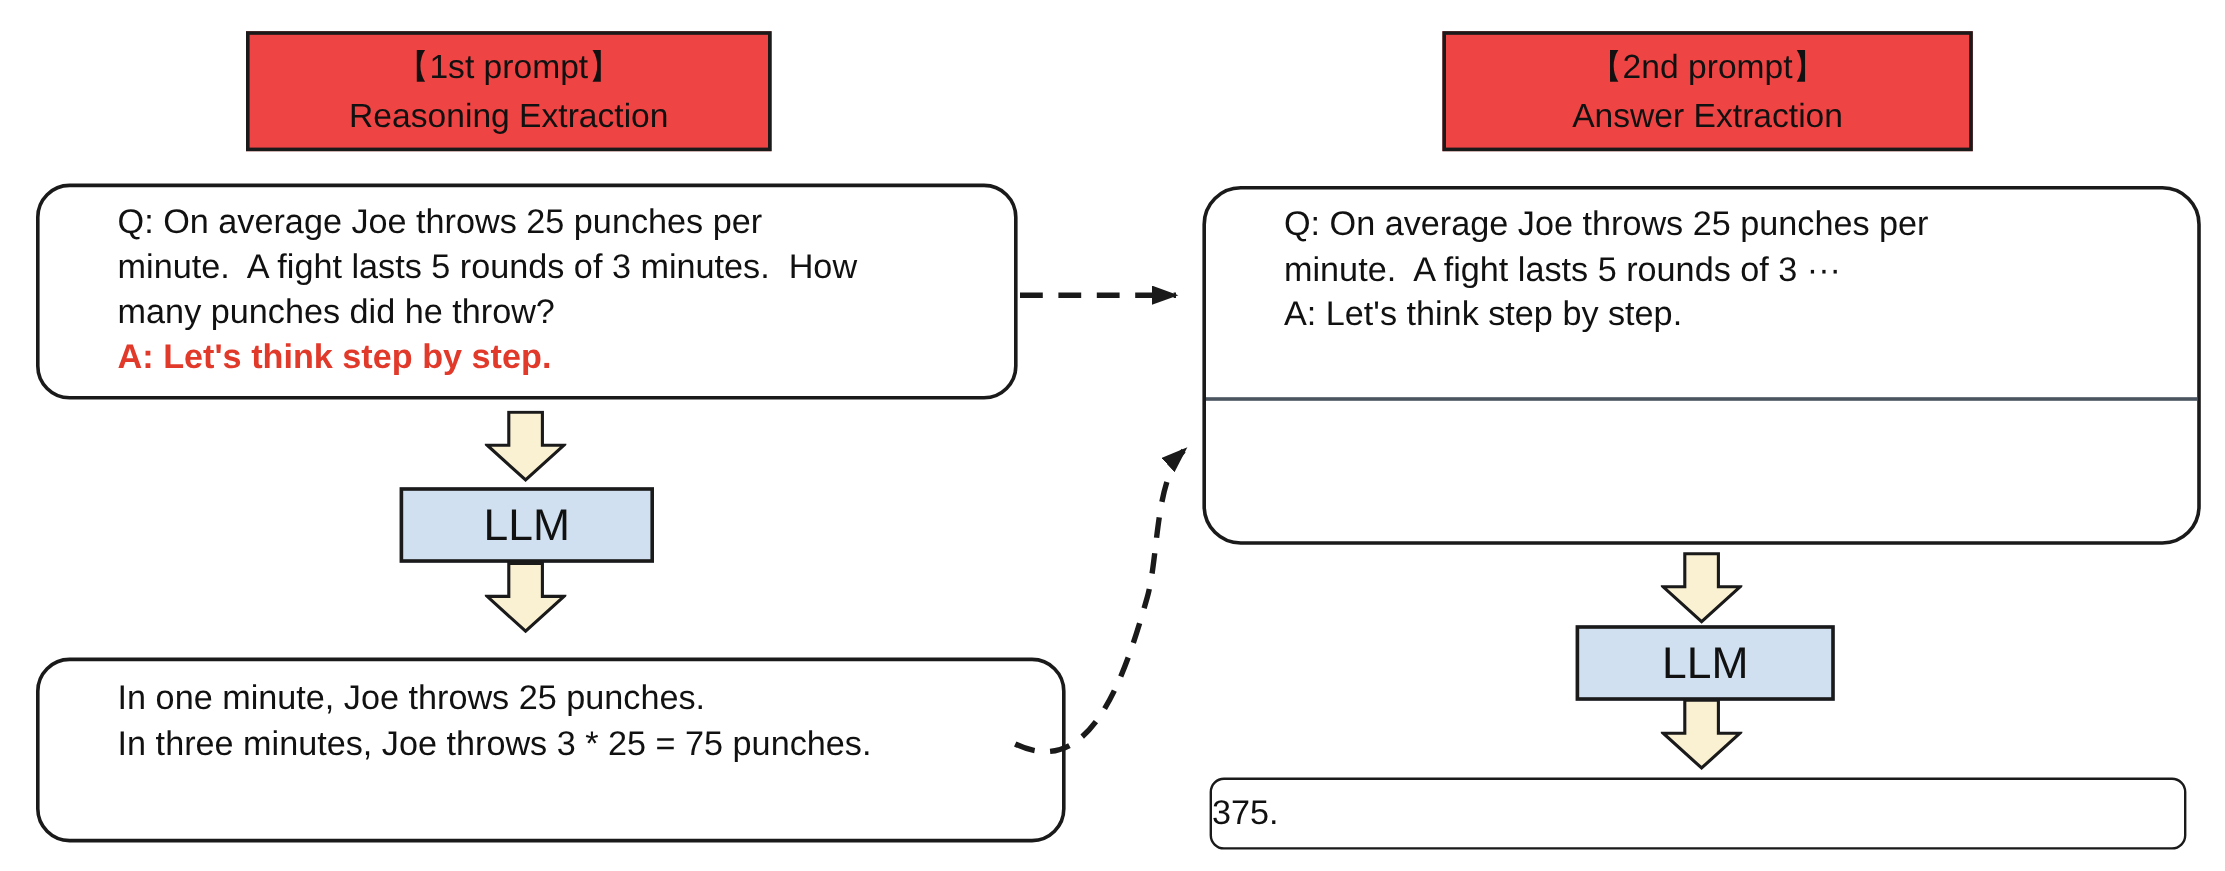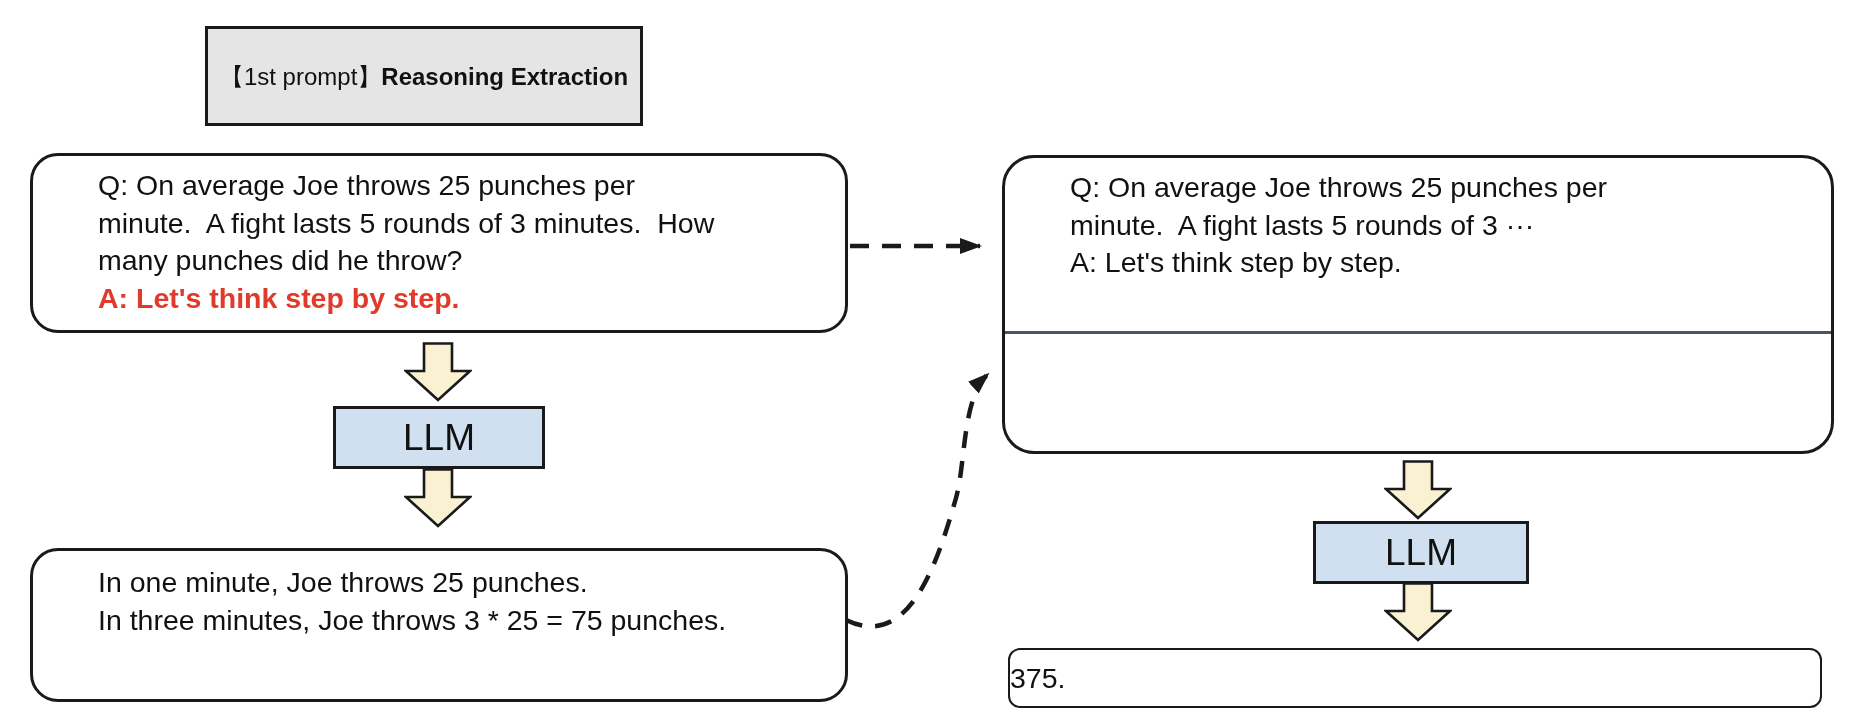--- a/index.html
+++ b/index.html
@@ -1,25 +1,25 @@
 <!DOCTYPE html>
 <html><head>
 <meta charset="utf-8">
 <style>
   html,body{margin:0;padding:0;background:#ffffff;}
   .canvas{
     position:relative;width:1854px;height:726px;background:#ffffff;overflow:hidden;
     font-family:"Liberation Sans","DejaVu Sans",sans-serif;color:#111111;
   }
   .hdr{
-    position:absolute;background:#e5e5e5;border:3px solid #1a1a1a;
-    display:flex;flex-direction:row;align-items:center;justify-content:center;
-    font-size:24px;line-height:41px;text-align:center;
+    position:absolute;background:#ef4444;border:3px solid #1a1a1a;
+    display:flex;flex-direction:column;align-items:center;justify-content:center;
+    font-size:28px;line-height:41px;text-align:center;
   }
-  .hdr-line2{font-weight:bold;text-align:center;}
+  .hdr-line2{font-weight:normal;text-align:center;}
   .bubble{
     position:absolute;background:#ffffff;border:3px solid #1a1a1a;border-radius:28px;
     font-size:28.5px;line-height:37.5px;
   }
   .bubble .pad{position:absolute;left:27px;right:16px;top:11px;}
   .line{white-space:pre-wrap;margin-left:38px;}
   .red{color:#E13A2B;font-weight:bold;}
   .llm{
     position:absolute;background:#D0E0F0;border:3px solid #1a1a1a;
     display:flex;align-items:center;justify-content:center;font-size:37px;
@@ -61,27 +61,31 @@
   <div class="llm" style="left:333px;top:406px;width:206px;height:57px;">
     <span>LLM</span>
   </div>
 
   <div class="arrow" style="left:404px;top:468px;">
     <svg width="68" height="60" viewBox="0 0 68 60">
       <polygon points="20,1.5 48,1.5 48,29 66,29 34,58 2,29 20,29" fill="#FAF1D2" stroke="#1a1a1a" stroke-width="2.6" stroke-linejoin="miter"></polygon>
     </svg>
   </div>
 
-  <div class="bubble" style="left:30px;top:548px;width:812px;height:148px;">
+  <div class="bubble" style="left:30px;top:548px;width:812px;height:148px;padding-left:40px;">
     <div class="pad" style="top:13px;">
       <div class="line">In one minute, Joe throws 25 punches.</div>
       <div class="line">In three minutes, Joe throws 3 * 25 = 75 punches.</div>
     </div>
   </div>
 
+  <div class="hdr" style="left:1202px;top:26px;width:436px;height:94px;">
+    <div class="hdr-line1">【2nd prompt】</div>
+    <div class="hdr-line2">Answer Extraction</div>
+  </div>
 
   <div class="bubble" style="left:1002px;top:155px;width:826px;height:293px;border-radius:32px;">
     <div class="sec" style="top:11px;">
       <div class="line">Q: On average Joe throws 25 punches per</div>
       <div class="line">minute.  A fight lasts 5 rounds of 3 ···</div>
       <div class="line">A: Let's think step by step.</div>
     </div>
     <div class="divider" style="top:173px;"></div>
   </div>
 

